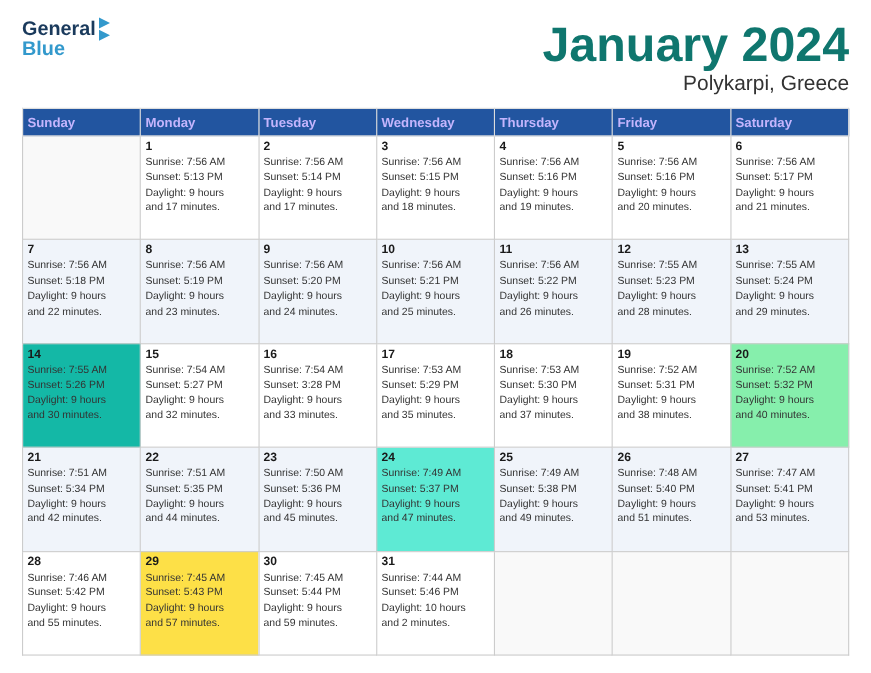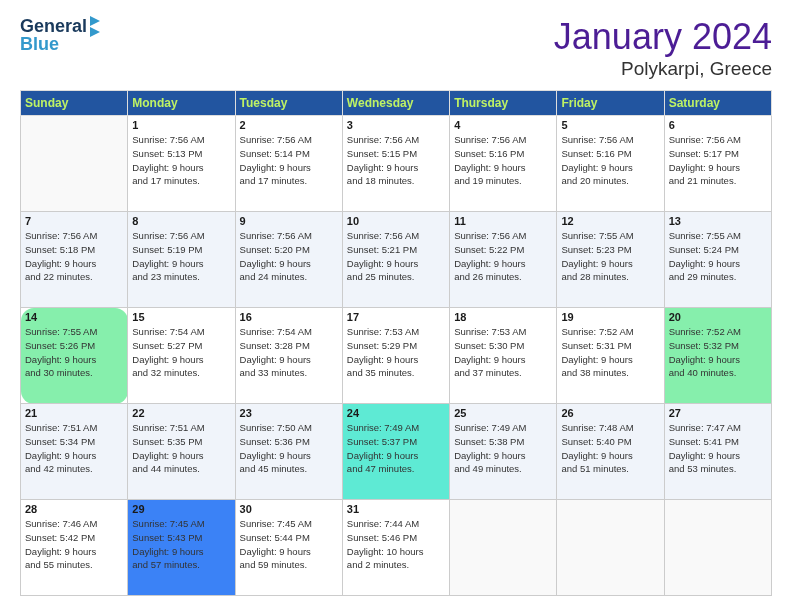--- a/index.html
+++ b/index.html
@@ -30,36 +30,36 @@
     .logo-text {
       font-size: 18px;
       font-weight: bold;
       color: #1a3a5c;
       line-height: 1.1;
     }
     .title-block {
       text-align: right;
     }
     .month-title {
-      font-size: 36px;
-      font-weight: normal;
-      color: #4c1d95;
+      font-size: 44px;
+      font-weight: bold;
+      color: #0f766e;
     }
     .location {
       font-size: 19px;
       color: #333;
     }
     .calendar {
       width: 100%;
       border-collapse: collapse;
       flex: 1;
     }
     .calendar th {
       background-color: #2255a0;
-      color: #bef264;
+      color: #c4b5fd;
       font-size: 12px;
       font-weight: bold;
       padding: 5px 4px;
       text-align: left;
       border: 1px solid #ddd;
     }
     .calendar td {
       border: 1px solid #ccc;
       vertical-align: top;
       padding: 3px 4px;
@@ -173,21 +173,21 @@
           <td style="background-color: rgb(240, 244, 250);">
             <span class="day-num">12</span>
             <div class="day-info"><span>Sunrise: 7:55 AM</span><br><span>Sunset: 5:23 PM</span><br><span>Daylight: 9 hours</span><br><span>and 28 minutes.</span></div>
           </td>
           <td style="background-color: rgb(240, 244, 250);">
             <span class="day-num">13</span>
             <div class="day-info"><span>Sunrise: 7:55 AM</span><br><span>Sunset: 5:24 PM</span><br><span>Daylight: 9 hours</span><br><span>and 29 minutes.</span></div>
           </td>
         </tr>
         <tr>
-          <td style="background-color: #86efac; border-radius: 13px;">
+          <td style="background-color: #14b8a6;">
             <span class="day-num">14</span>
             <div class="day-info"><span>Sunrise: 7:55 AM</span><br><span>Sunset: 5:26 PM</span><br><span>Daylight: 9 hours</span><br><span>and 30 minutes.</span></div>
           </td>
           <td style="background-color: rgb(255, 255, 255);">
             <span class="day-num">15</span>
             <div class="day-info"><span>Sunrise: 7:54 AM</span><br><span>Sunset: 5:27 PM</span><br><span>Daylight: 9 hours</span><br><span>and 32 minutes.</span></div>
           </td>
           <td style="background-color: rgb(255, 255, 255);">
             <span class="day-num">16</span>
             <div class="day-info"><span>Sunrise: 7:54 AM</span><br><span>Sunset: 3:28 PM</span><br><span>Daylight: 9 hours</span><br><span>and 33 minutes.</span></div>
@@ -237,21 +237,21 @@
           <td style="background-color: rgb(240, 244, 250);">
             <span class="day-num">27</span>
             <div class="day-info"><span>Sunrise: 7:47 AM</span><br><span>Sunset: 5:41 PM</span><br><span>Daylight: 9 hours</span><br><span>and 53 minutes.</span></div>
           </td>
         </tr>
         <tr>
           <td style="background-color: rgb(255, 255, 255);">
             <span class="day-num">28</span>
             <div class="day-info"><span>Sunrise: 7:46 AM</span><br><span>Sunset: 5:42 PM</span><br><span>Daylight: 9 hours</span><br><span>and 55 minutes.</span></div>
           </td>
-          <td style="background-color: #3b82f6;">
+          <td style="background-color: #fde047;">
             <span class="day-num">29</span>
             <div class="day-info"><span>Sunrise: 7:45 AM</span><br><span>Sunset: 5:43 PM</span><br><span>Daylight: 9 hours</span><br><span>and 57 minutes.</span></div>
           </td>
           <td style="background-color: rgb(255, 255, 255);">
             <span class="day-num">30</span>
             <div class="day-info"><span>Sunrise: 7:45 AM</span><br><span>Sunset: 5:44 PM</span><br><span>Daylight: 9 hours</span><br><span>and 59 minutes.</span></div>
           </td>
           <td style="background-color: rgb(255, 255, 255);">
             <span class="day-num">31</span>
             <div class="day-info"><span>Sunrise: 7:44 AM</span><br><span>Sunset: 5:46 PM</span><br><span>Daylight: 10 hours</span><br><span>and 2 minutes.</span></div>

